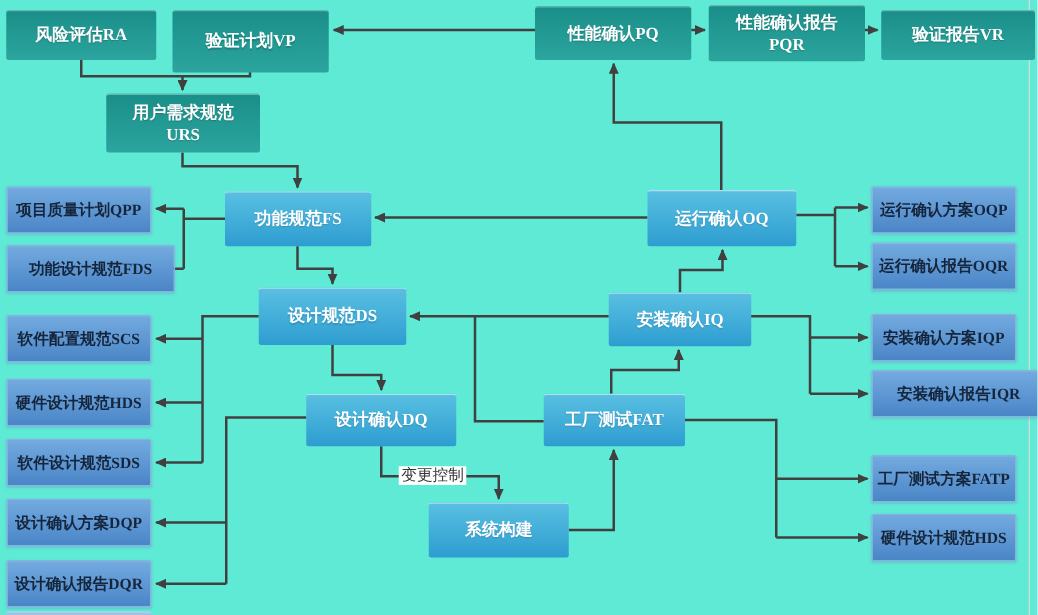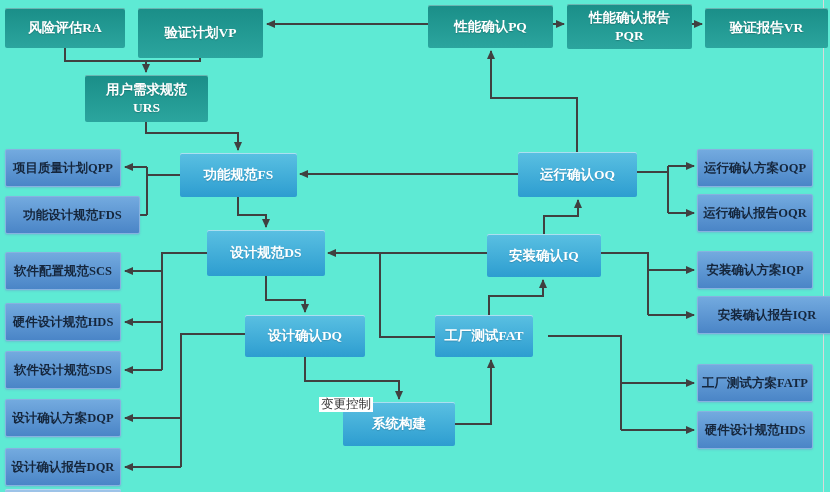--- a/index.html
+++ b/index.html
@@ -30,21 +30,21 @@
     background:linear-gradient(180deg,var(--side-top,#73aadf),var(--side-bottom,#4a85c7));
     color:var(--side-text,#15263c);font-size:12.5px;
     border:1px solid #87b2e0;
     box-shadow:0 1px 2px rgba(110,150,200,.45);
   }
   .partial{
     position:absolute;z-index:1;background:#9dc3e8;border-top:1px solid #bcd7f0;border-radius:2px 2px 0 0;
   }
   .edge-label{
     position:absolute;z-index:2;background:#ffffff;color:#333333;
-    font-size:12.5px;padding:0 2px;line-height:15px;margin-top:24px;
+    font-size:12.5px;padding:0 2px;line-height:15px;
   }
   .window-edge{position:absolute;z-index:0;background:#d9d9d9;}
 </style>
 </head>
 <body>
 
 <div id="canvas">
 
   <svg id="edges" width="830" height="492" viewBox="0 0 830 492">
     <defs>
@@ -115,21 +115,21 @@
   <div class="node teal" style="left:705px;top:8px;width:123px;height:40px">验证报告VR</div>
   <div class="node teal" style="left:85px;top:75px;width:123px;height:47px">用户需求规范
 URS</div>
 
   <div class="node sky" style="left:180px;top:153px;width:117px;height:44px">功能规范FS</div>
   <div class="node sky" style="left:207px;top:230px;width:118px;height:46px">设计规范DS</div>
   <div class="node sky" style="left:245px;top:315px;width:120px;height:42px">设计确认DQ</div>
   <div class="node sky" style="left:343px;top:402px;width:112px;height:44px">系统构建</div>
   <div class="node sky" style="left:518px;top:152px;width:119px;height:45px">运行确认OQ</div>
   <div class="node sky" style="left:487px;top:234px;width:114px;height:43px">安装确认IQ</div>
-  <div class="node sky" style="left:435px;top:315px;width:98px;height:42px">工厂测试FAT</div>
+  <div class="node sky" style="left:435px;top:315px;width:113px;height:42px">工厂测试FAT</div>
 
   <div class="node side" style="left:5px;top:149px;width:116px;height:38px">项目质量计划QPP</div>
   <div class="node side" style="left:5px;top:196px;width:135px;height:38px">功能设计规范FDS</div>
   <div class="node side" style="left:5px;top:252px;width:116px;height:38px">软件配置规范SCS</div>
   <div class="node side" style="left:5px;top:303px;width:116px;height:38px">硬件设计规范HDS</div>
   <div class="node side" style="left:5px;top:351px;width:116px;height:38px">软件设计规范SDS</div>
   <div class="node side" style="left:5px;top:399px;width:116px;height:38px">设计确认方案DQP</div>
   <div class="node side" style="left:5px;top:448px;width:116px;height:38px">设计确认报告DQR</div>
   <div class="partial" style="left:5px;top:489px;width:116px;height:3px"></div>
 

